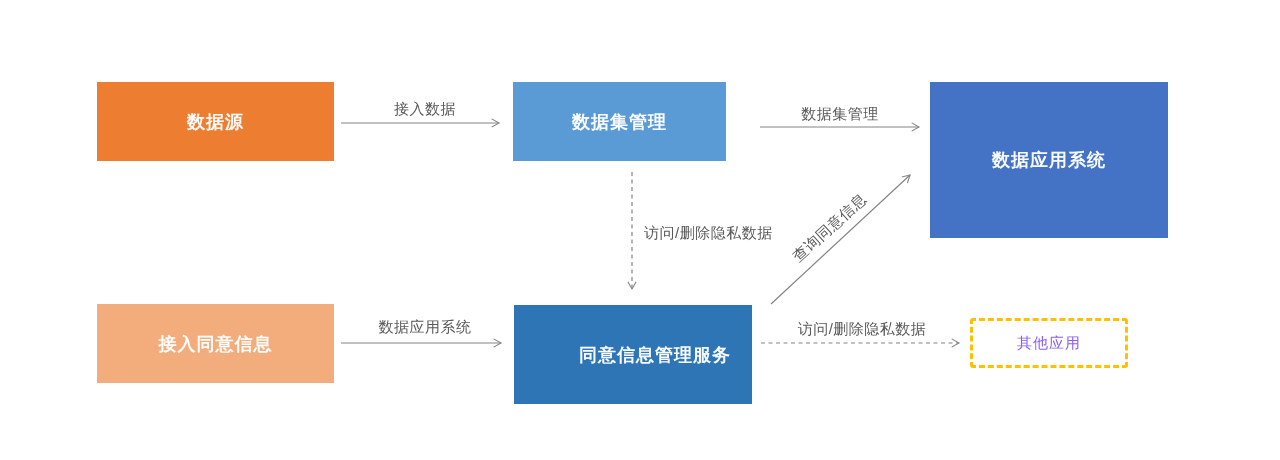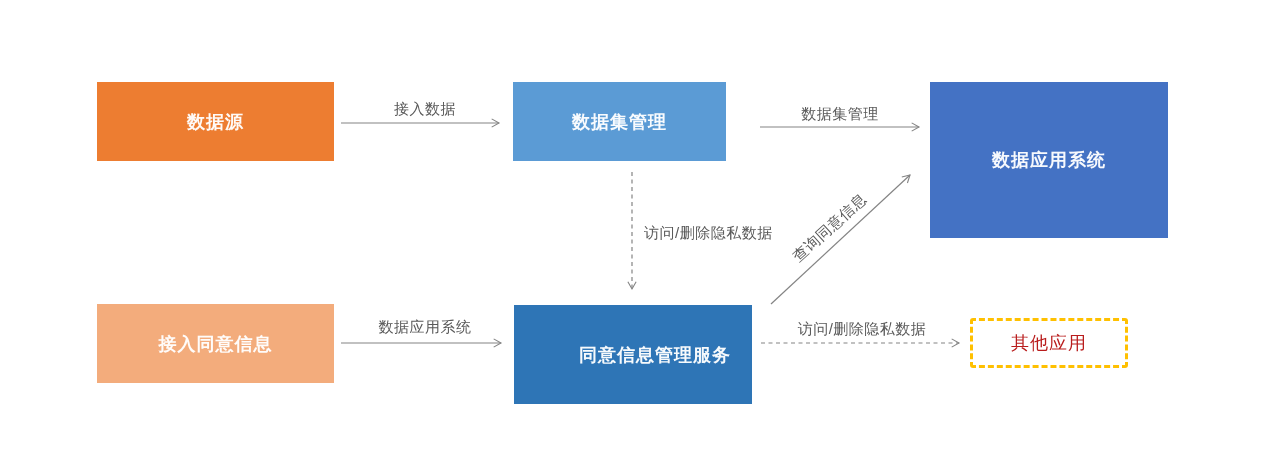--- a/index.html
+++ b/index.html
@@ -30,22 +30,22 @@
   .node-dataset-management { left: 513px; top: 82px;  width: 213px; height: 79px; }
   .node-data-app-system    { left: 930px; top: 82px;  width: 238px; height: 156px; }
   .node-consent-collection { left: 97px;  top: 304px; width: 237px; height: 79px; }
   .node-consent-service    { left: 514px; top: 305px; width: 238px; height: 99px; padding-left: 44px; }
 
   .node-other-apps {
     left: 970px; top: 318px; width: 158px; height: 50px;
     background: #ffffff;
     border: 3px dashed #FFC000;
     border-radius: 3px;
-    color: #b91c1c;
-    font-size: 18px;
+    color: #8b5cf6;
+    font-size: 15px;
     font-weight: 400;
     letter-spacing: 1px;
   }
 
   .edge-label {
     position: absolute;
     color: #595959;
     font-size: 15px;
     white-space: nowrap;
     letter-spacing: 0.5px;

